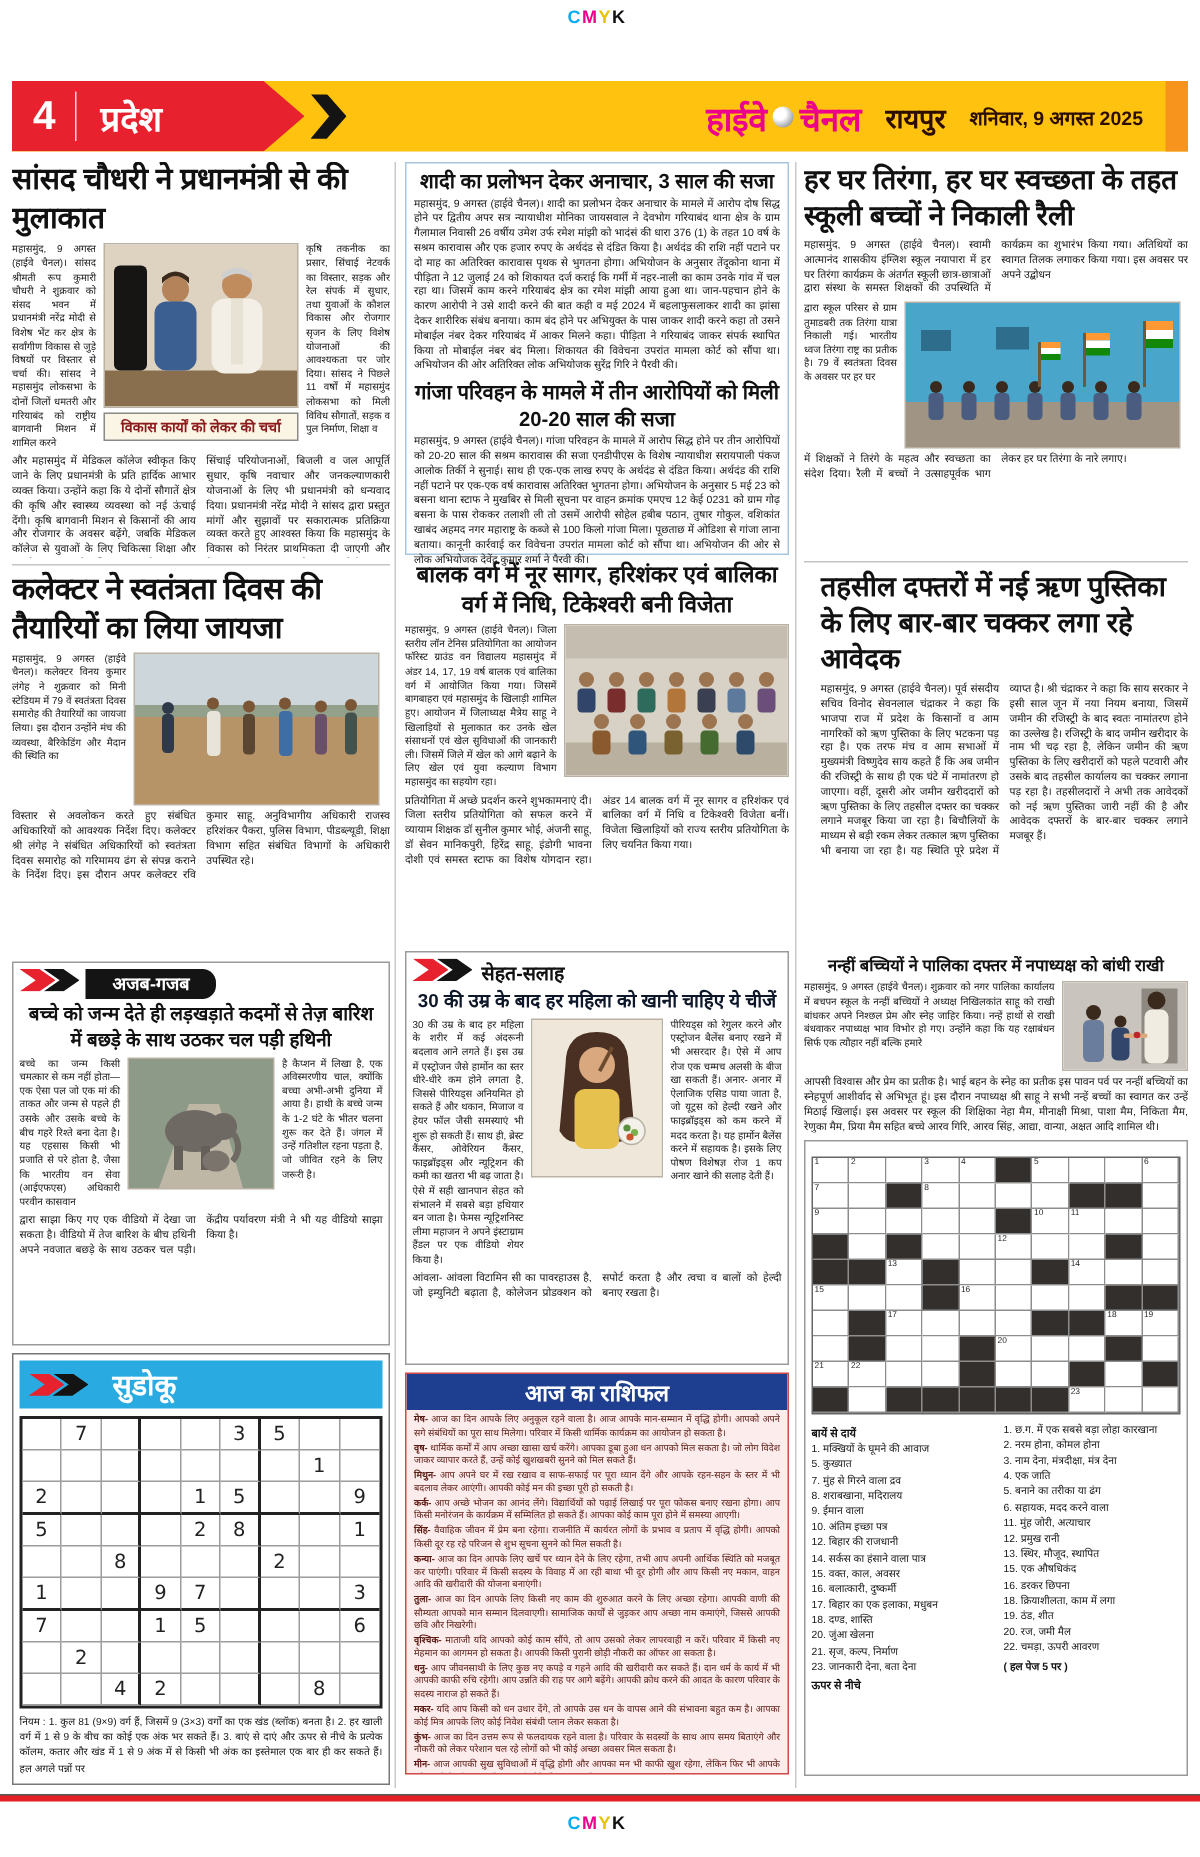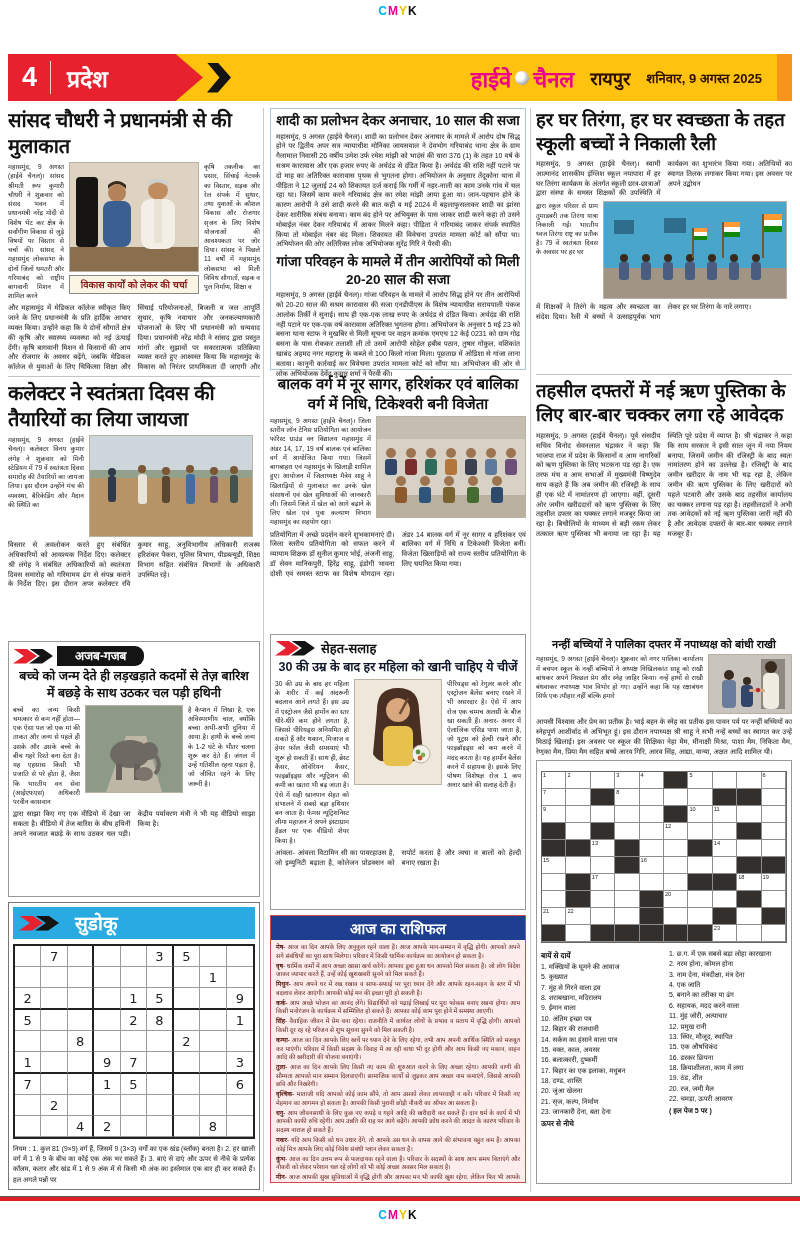--- a/index.html
+++ b/index.html
@@ -41,29 +41,29 @@
   .head-s{font-size:11px;line-height:1.3;font-weight:bold;text-align:center;}
   .body{font-size:7px;line-height:1.4;text-align:justify;color:#161616;}
   .body.narrow{font-size:6.6px;}
   .two-col{column-count:2;column-gap:7px;}
   .row{display:flex;gap:5px;margin:3px 0;}
   .row .body{flex:1;min-width:0;}
   article{display:block;overflow:hidden;}
   #a1{height:264px;} #a2{height:256px;margin-top:2px;}
   #mbox{height:262px;border:1px solid #a8c6de;padding:3px 5px;box-sizing:border-box;}
   #tennis{height:256px;margin-top:4px;}
-  #tiranga{height:262px;} #rin{height:256px;margin-top:4px;} #rakhi{height:118px;margin-top:2px;}
+  #tiranga{height:262px;} #rin{height:256px;margin-top:4px;margin-left:11px;} #rakhi{height:118px;margin-top:2px;}
   .photo{display:block;border:1px solid #b9b2a4;}
   .photo-stack{flex:0 0 auto;}
   .caption-box{margin-top:3px;border:1px solid #8a8a8a;background:#fbf5e6;color:#8b1a1a;
                font-weight:bold;font-size:9.5px;text-align:center;padding:2px 1px;}
   
   .feature{border:1px solid #9a9a9a;padding:3px 4px;box-sizing:border-box;margin-top:4px;overflow:hidden;}
   #ajab{height:256px;} #sehat{height:276px;}
-  .feat-head{display:flex;align-items:center;gap:0;margin:1px 0 2px;}
+  .feat-head{display:flex;align-items:flex-start;gap:0;margin:1px 0 2px;}
   .chev{display:inline-block;width:24px;height:15px;margin-right:-8px;
         clip-path:polygon(0 0,55% 0,100% 50%,55% 100%,0 100%,45% 50%);}
   .chev.red{background:#e8212e;} .chev.black{background:#141414;}
   .chev.gray{background:#8a8a8a;} .chev.dgray{background:#3c3c3c;}
   .pill{background:#141414;color:#fff;font-weight:bold;font-size:12px;padding:1px 18px 2px;
         border-radius:0 9px 9px 0;margin-left:12px;}
   .plain-label{font-weight:bold;font-size:13px;margin-left:14px;color:#111;}
   .feat-title{font-size:12.5px;font-weight:bold;text-align:center;line-height:1.35;margin:2px 2px 3px;}
   .feat-title.red{color:#0f172a;text-align:center;}
   
@@ -298,21 +298,21 @@
           <div class="su-cell"></div>
         </div>
       <p class="su-rules">नियम : 1. कुल 81 (9×9) वर्ग हैं, जिसमें 9 (3×3) वर्गों का एक खंड (ब्लॉक) बनता है। 2. हर खाली वर्ग में 1 से 9 के बीच का कोई एक अंक भर सकते हैं। 3. बाएं से दाएं और ऊपर से नीचे के प्रत्येक कॉलम, कतार और खंड में 1 से 9 अंक में से किसी भी अंक का इस्तेमाल एक बार ही कर सकते हैं।   हल अगले पन्नों पर</p>
     </div>
   </div>
 
   <div class="col col-mid">
 
     <div id="mbox">
       <article>
-        <h2 class="head-m">शादी का प्रलोभन देकर अनाचार, 10 साल की सजा</h2>
+        <h2 class="head-m">शादी का प्रलोभन देकर अनाचार, 3 साल की सजा</h2>
         <p class="body" style="margin-top:2px">महासमुंद, 9 अगस्त (हाईवे चैनल)। शादी का प्रलोभन देकर अनाचार के मामले में आरोप दोष सिद्ध होने पर द्वितीय अपर सत्र न्यायाधीश मोनिका जायसवाल ने देवभोग गरियाबंद थाना क्षेत्र के ग्राम गैलामाल निवासी 26 वर्षीय उमेश उर्फ रमेश मांझी को भादंसं की धारा 376 (1) के तहत 10 वर्ष के सश्रम कारावास और एक हजार रुपए के अर्थदंड से दंडित किया है। अर्थदंड की राशि नहीं पटाने पर दो माह का अतिरिक्त कारावास पृथक से भुगतना होगा। अभियोजन के अनुसार तेंदूकोना थाना में पीड़िता ने 12 जुलाई 24 को शिकायत दर्ज कराई कि गर्मी में नहर-नाली का काम उनके गांव में चल रहा था। जिसमें काम करने गरियाबंद क्षेत्र का रमेश मांझी आया हुआ था। जान-पहचान होने के कारण आरोपी ने उसे शादी करने की बात कही व मई 2024 में बहलाफुसलाकर शादी का झांसा देकर शारीरिक संबंध बनाया। काम बंद होने पर अभियुक्त के पास जाकर शादी करने कहा तो उसने मोबाईल नंबर देकर गरियाबंद में आकर मिलने कहा। पीड़िता ने गरियाबंद जाकर संपर्क स्थापित किया तो मोबाईल नंबर बंद मिला। शिकायत की विवेचना उपरांत मामला कोर्ट को सौंपा था। अभियोजन की ओर अतिरिक्त लोक अभियोजक सुरेंद्र गिरि ने पैरवी की।</p>
       </article>
       <article style="margin-top:4px">
         <h2 class="head-m">गांजा परिवहन के मामले में तीन आरोपियों को मिली 20-20 साल की सजा</h2>
         <p class="body" style="margin-top:2px">महासमुंद, 9 अगस्त (हाईवे चैनल)। गांजा परिवहन के मामले में आरोप सिद्ध होने पर तीन आरोपियों को 20-20 साल की सश्रम कारावास की सजा एनडीपीएस के विशेष न्यायाधीश सरायपाली पंकज आलोक तिर्की ने सुनाई। साथ ही एक-एक लाख रुपए के अर्थदंड से दंडित किया। अर्थदंड की राशि नहीं पटाने पर एक-एक वर्ष कारावास अतिरिक्त भुगतना होगा। अभियोजन के अनुसार 5 मई 23 को बसना थाना स्टाफ ने मुखबिर से मिली सूचना पर वाहन क्रमांक एमएच 12 केई 0231 को ग्राम गोढ़ बसना के पास रोककर तलाशी ली तो उसमें आरोपी सोहेल हबीब पठान, तुषार गोकुल, वशिकांत खाबंद अहमद नगर महाराष्ट्र के कब्जे से 100 किलो गांजा मिला। पूछताछ में ओडिशा से गांजा लाना बताया। कानूनी कार्रवाई कर विवेचना उपरांत मामला कोर्ट को सौंपा था। अभियोजन की ओर से लोक अभियोजक देवेंद्र कुमार शर्मा ने पैरवी की।</p>
       </article>
     </div>
 
     <article id="tennis">
       <h2 class="head-m" style="font-size:15px">बालक वर्ग में नूर सागर, हरिशंकर एवं बालिका वर्ग में निधि, टिकेश्वरी बनी विजेता</h2>

